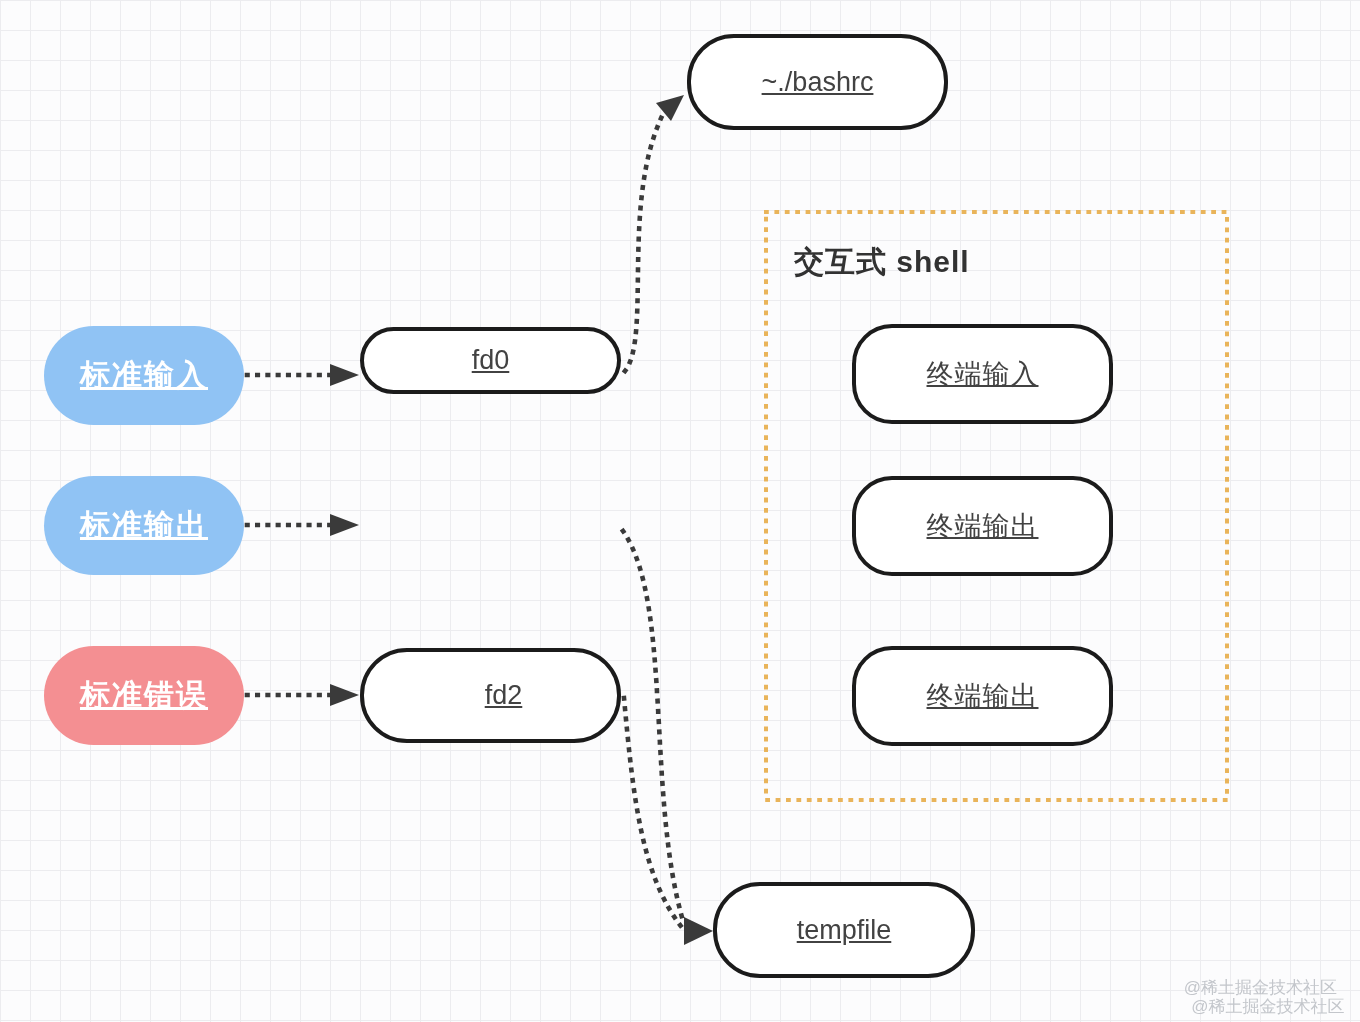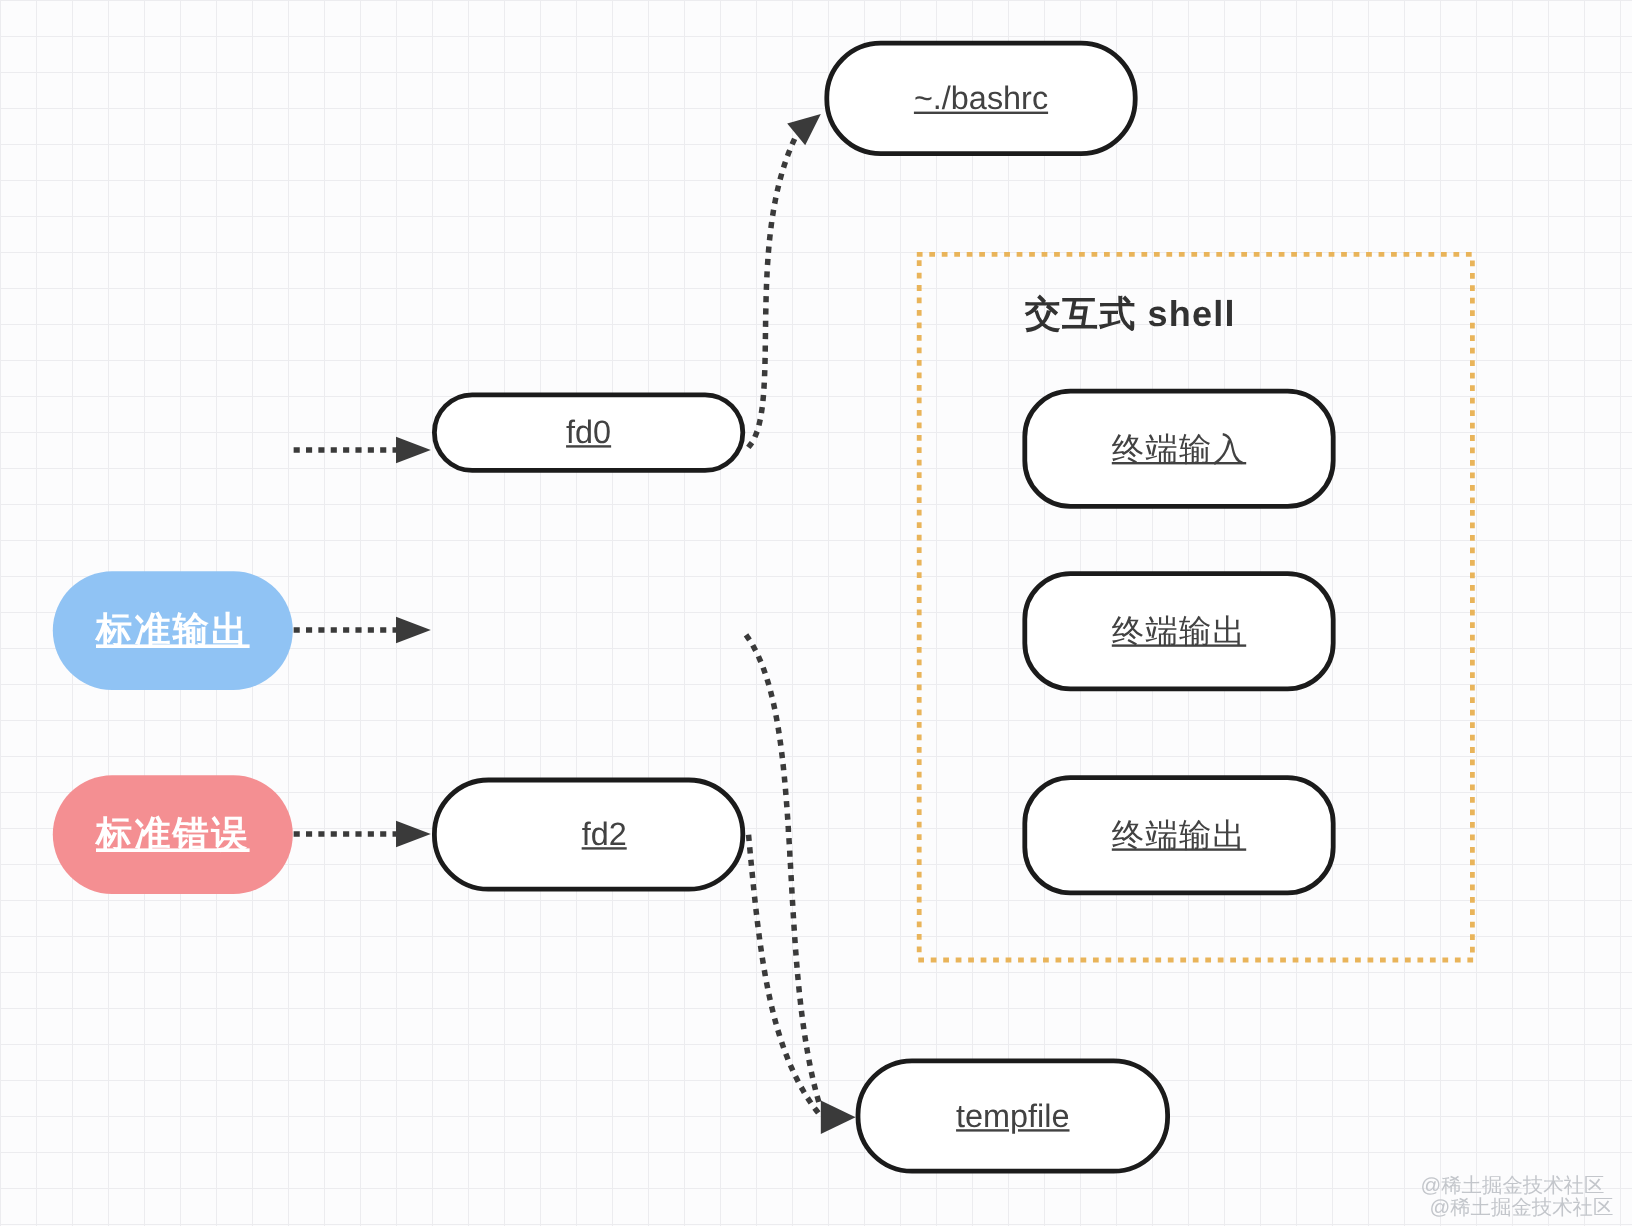--- a/index.html
+++ b/index.html
@@ -28,21 +28,21 @@
   .pill{
     border-radius:50px;color:#ffffff;font-size:30px;font-weight:700;letter-spacing:2px;
   }
   .pill.blue{background:var(--stdin-blue,#90c3f4);}
   .pill.pink{background:var(--stderr-pink,#f48f92);}
   .terminal-node{
     background:#ffffff;border:4px solid var(--node-border,#1b1b1b);
     border-radius:40px;color:var(--node-text,#424242);font-size:27px;letter-spacing:1px;
   }
   .shell-title{
-    position:absolute;left:854px;top:242px;font-size:30px;font-weight:700;
+    position:absolute;left:794px;top:242px;font-size:30px;font-weight:700;
     color:#323232;letter-spacing:1px;
   }
   .watermark{
     position:absolute;right:8px;bottom:6px;text-align:center;
     font-size:17px;line-height:19px;color:var(--watermark-gray,#c3c6cb);
   }
   .wm1{margin-right:15px;}
 </style>
 </head>
 <body>
@@ -62,20 +62,23 @@
     <polygon class="arrowhead" points="330,684 359,695 330,706"></polygon>
 
     <path class="edge" d="M 625 371 C 652 336 620 200 664 112"></path>
     <polygon class="arrowhead" points="684,95 671,121 656,103"></polygon>
 
     <path class="edge" d="M 623 531 C 673 603 646 800 684 924"></path>
     <path class="edge" d="M 624 698 C 633 795 641 878 684 930"></path>
     <polygon class="arrowhead" points="713,931 684,917 684,945"></polygon>
   </svg>
 
+  <div class="node pill blue" style="left:44px;top:326px;width:200px;height:99px;">
+    <span>标准输入</span>
+  </div>
   <div class="node pill blue" style="left:44px;top:476px;width:200px;height:99px;">
     <span>标准输出</span>
   </div>
   <div class="node pill pink" style="left:44px;top:646px;width:200px;height:99px;">
     <span>标准错误</span>
   </div>
 
   <div class="node white-node" style="left:360px;top:327px;width:261px;height:67px;">
     <span>fd0</span>
   </div>

